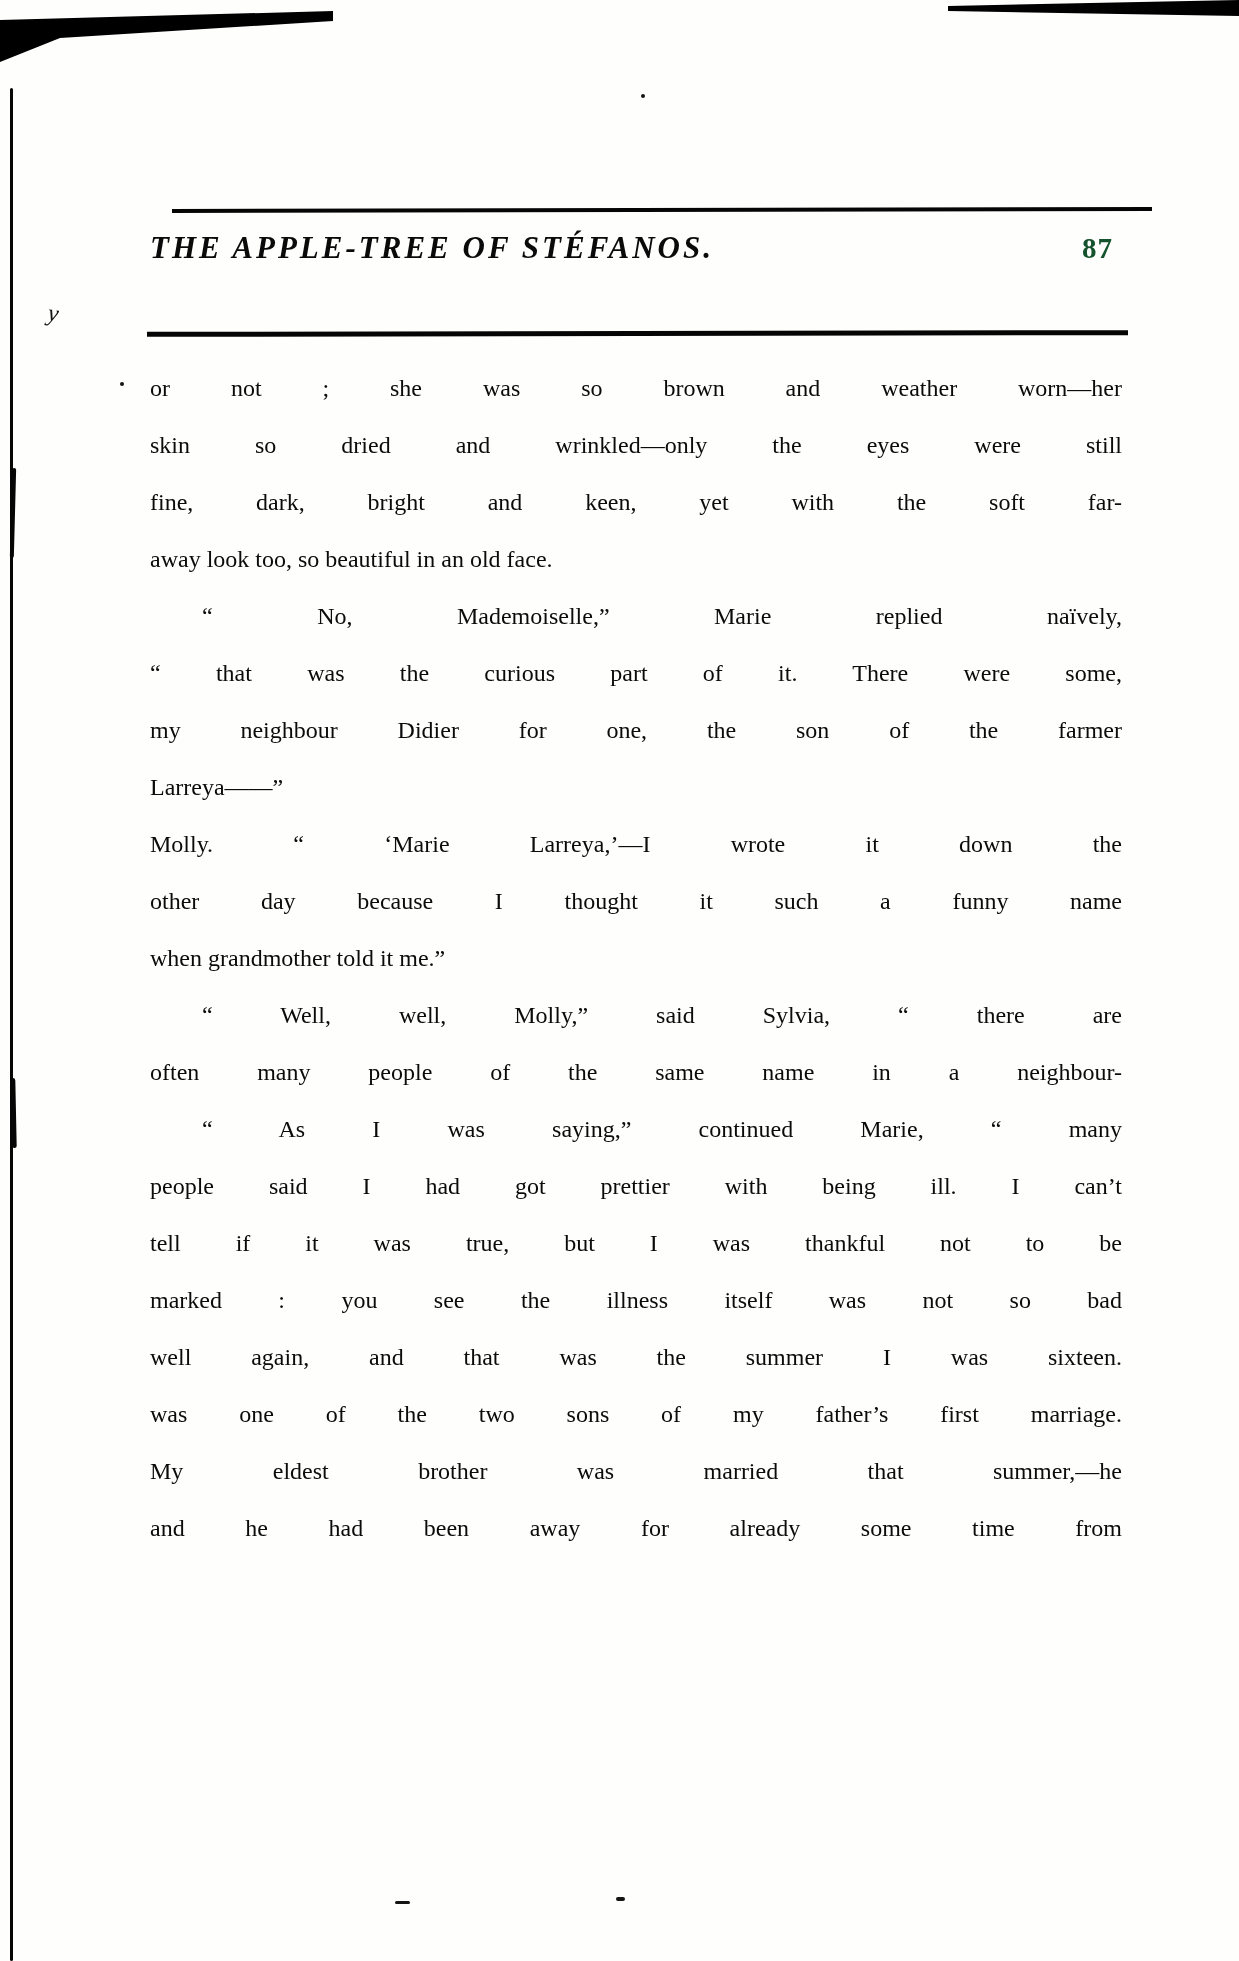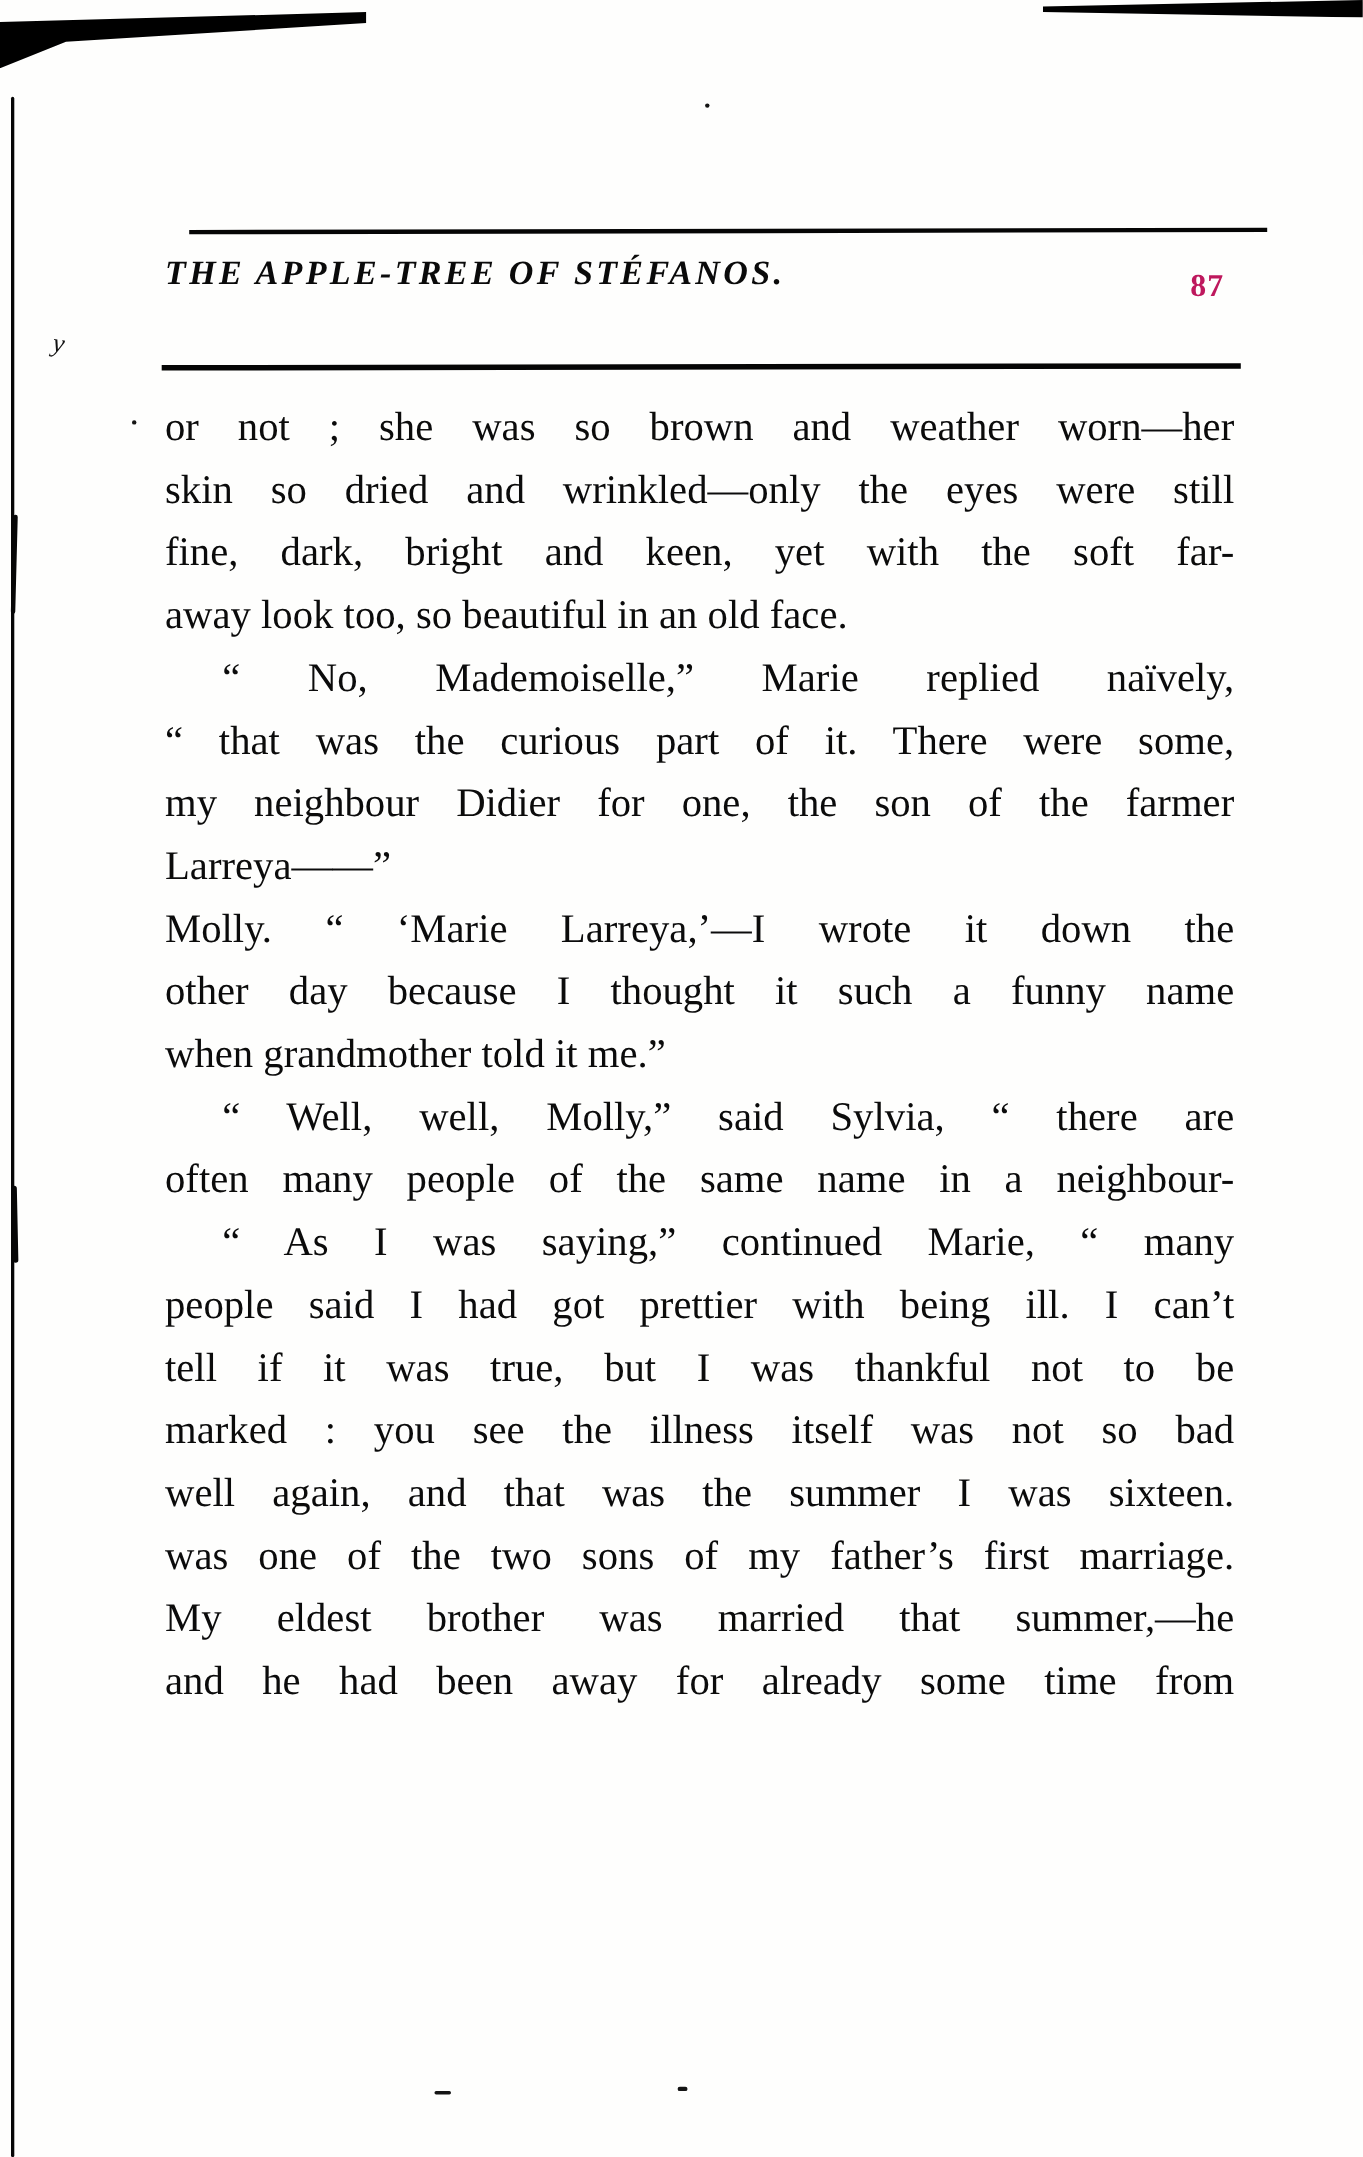--- a/index.html
+++ b/index.html
@@ -50,27 +50,27 @@
     position:absolute;left:150px;top:230px;width:972px;height:44px;
     text-align:left;
   }
   .running-title{
     display:inline-block;
     font-style:italic;font-weight:bold;
     font-size:31px;letter-spacing:3px;
     color:#0a0a0a;
   }
   .page-number{
-    position:absolute;left:1082px;top:244px;
-    font-weight:bold;font-size:29px;letter-spacing:1px;color:#be185d;
+    position:absolute;left:1082px;top:232px;
+    font-weight:bold;font-size:29px;letter-spacing:1px;color:#14532d;
   }
   
   .page-body{
     position:absolute;left:150px;top:360px;width:972px;
-    font-size:37px;line-height:57px;
+    font-size:24px;line-height:57px;
   }
   .bline{
     text-align:justify;
     text-align-last:justify;
     white-space:normal;
     color:#0b0b0b;
   }
   .bline.para-end{text-align-last:left;}
   .bline.indent{text-indent:52px;}
   .bline .it{font-style:italic;}

